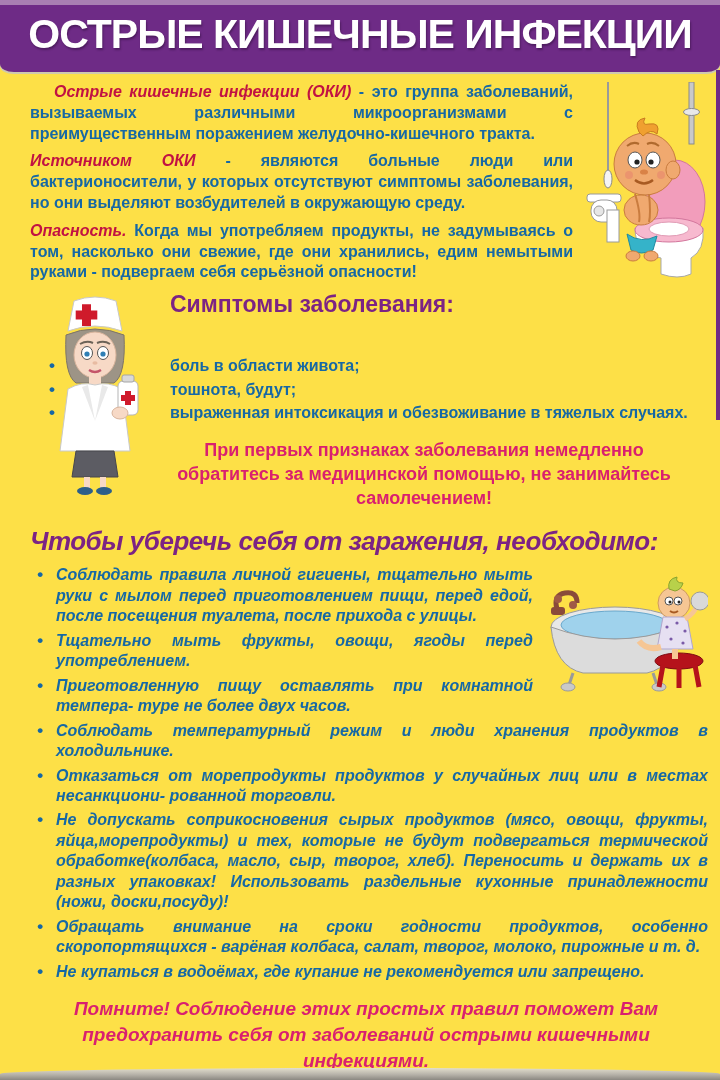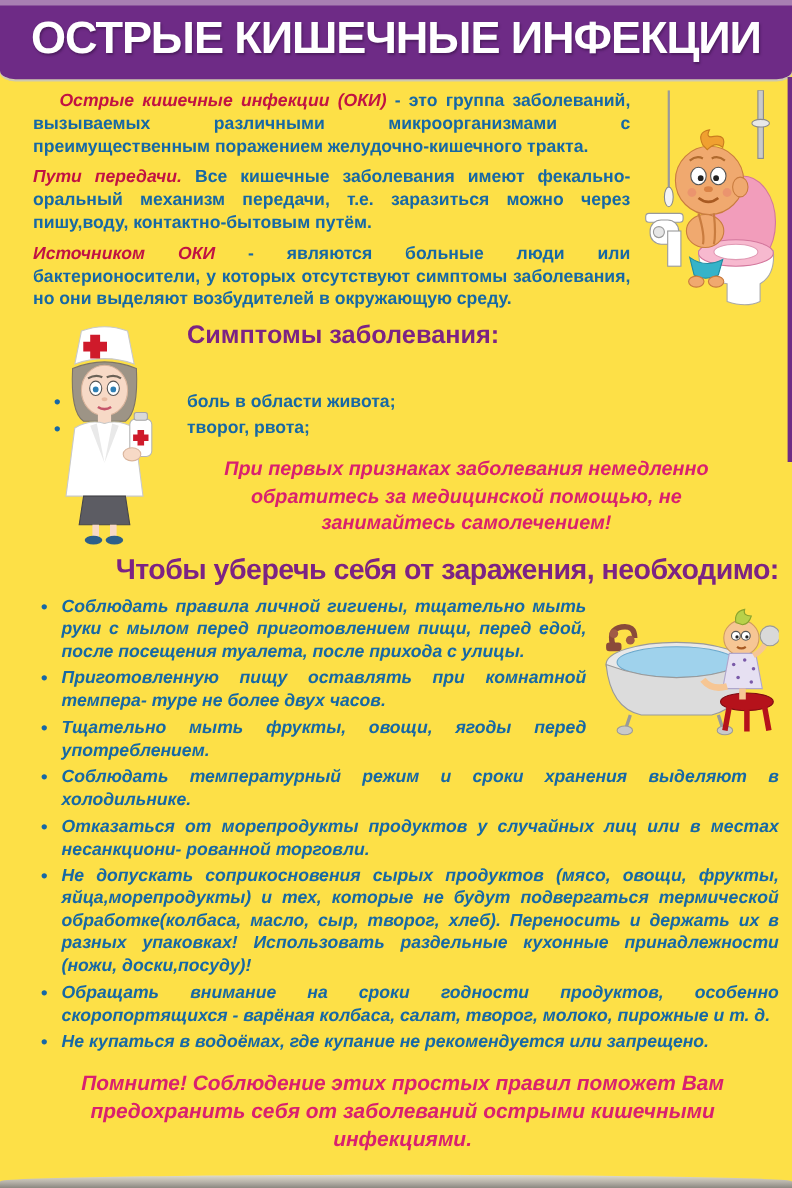--- a/index.html
+++ b/index.html
@@ -28,24 +28,24 @@
   .clear{clear:both;}
   
   .symptoms h2{margin:4px 120px 6px 0;color:#7c2384;font-size:23px;line-height:1.15;}
   ul.blist{margin:0;padding:0;list-style:none;}
   ul.blist li{position:relative;padding-left:26px;margin:0 0 3px 0;
               font-size:16px;line-height:1.28;color:#1668a5;
               text-align:justify;text-align-last:left;}
   ul.blist li::before{content:"\2022";position:absolute;left:7px;top:-1px;font-size:17px;}
   .symptoms ul.blist{margin-left:12px;margin-top:39px;}
   .warning{margin:14px 30px 6px 0;text-align:center;color:#d9206f;
-           font-size:18px;line-height:1.35;font-style:italic;}
-  
-  .prevention-title{clear:both;margin:16px 0 10px 0;text-align:right;color:#7c2384;
-                    font-size:26px;line-height:1.1;letter-spacing:-.5px;}
+           font-size:18px;line-height:1.35;}
+  
+  .prevention-title{clear:both;margin:16px 0 10px 0;text-align:left;color:#7c2384;
+                    font-size:26px;line-height:1.1;letter-spacing:-.5px;font-style:italic;}
   .prevention ul.blist li{margin-bottom:4px;font-style:italic;}
   
   .footer-note{clear:both;margin:14px 6px 0 0;text-align:center;color:#d9206f;
                font-size:19px;line-height:1.35;font-style:italic;}
   .bottom-shadow{position:absolute;left:0;right:0;bottom:0;height:12px;
                  background:linear-gradient(180deg,#e3dfcd 0%,#b6b2a9 55%,#8b8881 100%);
                  border-radius:50% 50% 0 0/6px 6px 0 0;}
   svg{display:block;}
 </style>
 </head>
@@ -99,22 +99,22 @@
           <ellipse cx="58" cy="128" rx="17" ry="15" fill="#f0a96f" stroke="#c97c3f"></ellipse>
           <path d="M52 112 q6 20 4 28 M66 112 q2 20 0 28" stroke="#c97c3f" fill="none" stroke-width="2"></path>
 
           <path d="M44 152 q14 10 30 2 l-4 14 q-12 6 -22 0 Z" fill="#35b3c9" stroke="#1f8aa0"></path>
           <ellipse cx="50" cy="174" rx="7" ry="5" fill="#f0a96f" stroke="#c97c3f"></ellipse>
           <ellipse cx="68" cy="174" rx="7" ry="5" fill="#f0a96f" stroke="#c97c3f"></ellipse>
         </svg>
       </div>
 
       <p class="para indent"><span class="lead">Острые кишечные инфекции (ОКИ)</span><span> - это группа заболеваний, вызываемых различными микроорганизмами с преимущественным поражением желудочно-кишечного тракта.</span></p>
-      <p class="para"><span class="lead">Пути передачи.</span><span> Все кишечные заболевания имеют фекально-оральный механизм передачи, т.е. заразиться можно через пишу,воду, контактно-бытовым путём.</span></p>
       <p class="para"><span class="lead">Источником ОКИ</span><span> -  являются больные люди или бактерионосители, у которых отсутствуют симптомы заболевания, но они выделяют возбудителей в окружающую среду.</span></p>
+      <p class="para"><span class="lead">Опасность.</span><span> Когда мы употребляем продукты, не задумываясь о том, насколько они свежие, где они хранились, едим немытыми руками - подвергаем себя серьёзной опасности!</span></p>
     </section>
 
     <section class="symptoms clear">
       <div class="float-left">
         <svg width="130" height="205" viewBox="0 0 130 205">
 
           <path d="M38 40 L44 10 Q65 2 86 10 L92 40 Q65 30 38 40 Z" fill="#ffffff" stroke="#c9c9c9"></path>
           <path d="M60 17 h10 v7 h7 v10 h-7 v7 h-10 v-7 h-7 v-10 h7 Z" fill="#cf1a2b" transform="translate(-2,-2) scale(0.9)"></path>
 
           <path d="M36 44 Q34 84 46 92 L84 92 Q96 84 94 44 Q65 32 36 44 Z" fill="#9d9486" stroke="#7d7466"></path>
@@ -145,21 +145,22 @@
           <rect x="54" y="186" width="6" height="12" fill="#f7d9c6"></rect>
           <rect x="70" y="186" width="6" height="12" fill="#f7d9c6"></rect>
           <ellipse cx="55" cy="200" rx="8" ry="4" fill="#2d5f8a"></ellipse>
           <ellipse cx="74" cy="200" rx="8" ry="4" fill="#2d5f8a"></ellipse>
         </svg>
       </div>
 
       <h2>Симптомы заболевания:</h2>
       <ul class="blist">
         <li>боль в области живота;</li>
-        <li>творог, рвота;</li>
+        <li>тошнота, будут;</li>
+        <li>выраженная интоксикация и обезвоживание в тяжелых случаях.</li>
       </ul>
       <p class="warning">При первых признаках заболевания немедленно обратитесь за медицинской помощью, не занимайтесь самолечением!</p>
     </section>
 
     <h2 class="prevention-title">Чтобы уберечь себя от заражения, необходимо:</h2>
 
     <section class="prevention">
       <div class="float-right">
         <svg width="165" height="140" viewBox="0 0 165 140">
 
@@ -196,23 +197,23 @@
           <path d="M142 54 q10 -6 12 -14" stroke="#f6c694" stroke-width="5" fill="none"></path>
           <circle cx="157" cy="36" r="9" fill="#d9d9d9" stroke="#9a9a9a"></circle>
 
           <path d="M118 82 q-14 4 -22 -6" stroke="#f6c694" stroke-width="6" fill="none"></path>
           <path d="M132 84 l0 10" stroke="#f6c694" stroke-width="6"></path>
         </svg>
       </div>
 
       <ul class="blist">
         <li>Соблюдать правила  личной  гигиены,  тщательно  мыть  руки с  мылом   перед приготовлением  пищи,  перед  едой,  после посещения туалета, после прихода с улицы.</li>
+        <li>Тщательно мыть фрукты, овощи, ягоды перед употреблением.</li>
         <li>Приготовленную  пищу  оставлять  при комнатной темпера- туре не более двух  часов.</li>
-        <li>Тщательно мыть фрукты, овощи, ягоды перед употреблением.</li>
-        <li>Соблюдать температурный режим и сроки хранения выделяют в холодильнике.</li>
+        <li>Соблюдать температурный режим и люди хранения продуктов в холодильнике.</li>
         <li>Отказаться от морепродукты продуктов у случайных лиц или в местах несанкциони- рованной торговли.</li>
         <li>Не  допускать  соприкосновения  сырых  продуктов  (мясо,  овощи,  фрукты, яйца,морепродукты)  и  тех,  которые  не  будут  подвергаться  термической обработке(колбаса,  масло,  сыр,  творог,  хлеб).  Переносить  и  держать  их  в  разных упаковках!  Использовать  раздельные  кухонные  принадлежности  (ножи, доски,посуду)!</li>
         <li>Обращать  внимание  на  сроки годности продуктов, особенно скоропортящихся   - варёная колбаса, салат, творог, молоко, пирожные и т. д.</li>
         <li>Не купаться в водоёмах, где купание не рекомендуется или запрещено.</li>
       </ul>
     </section>
 
     <p class="footer-note">Помните! Соблюдение этих простых правил поможет Вам предохранить себя от заболеваний острыми кишечными инфекциями.</p>
   </main>
 

